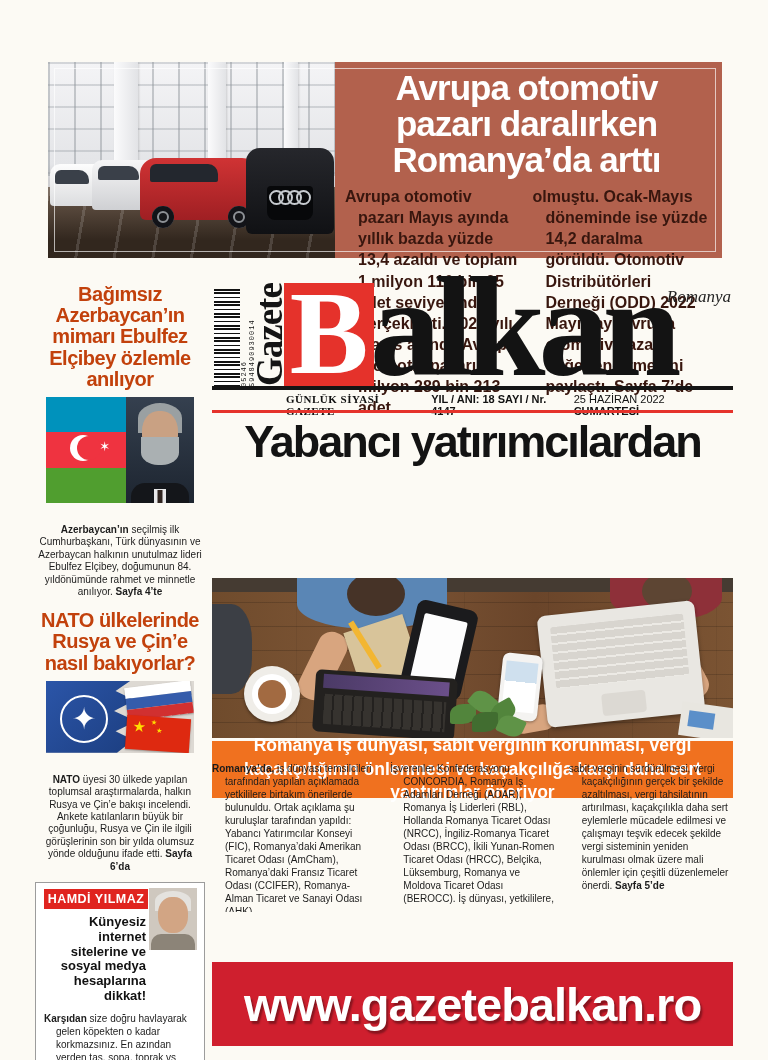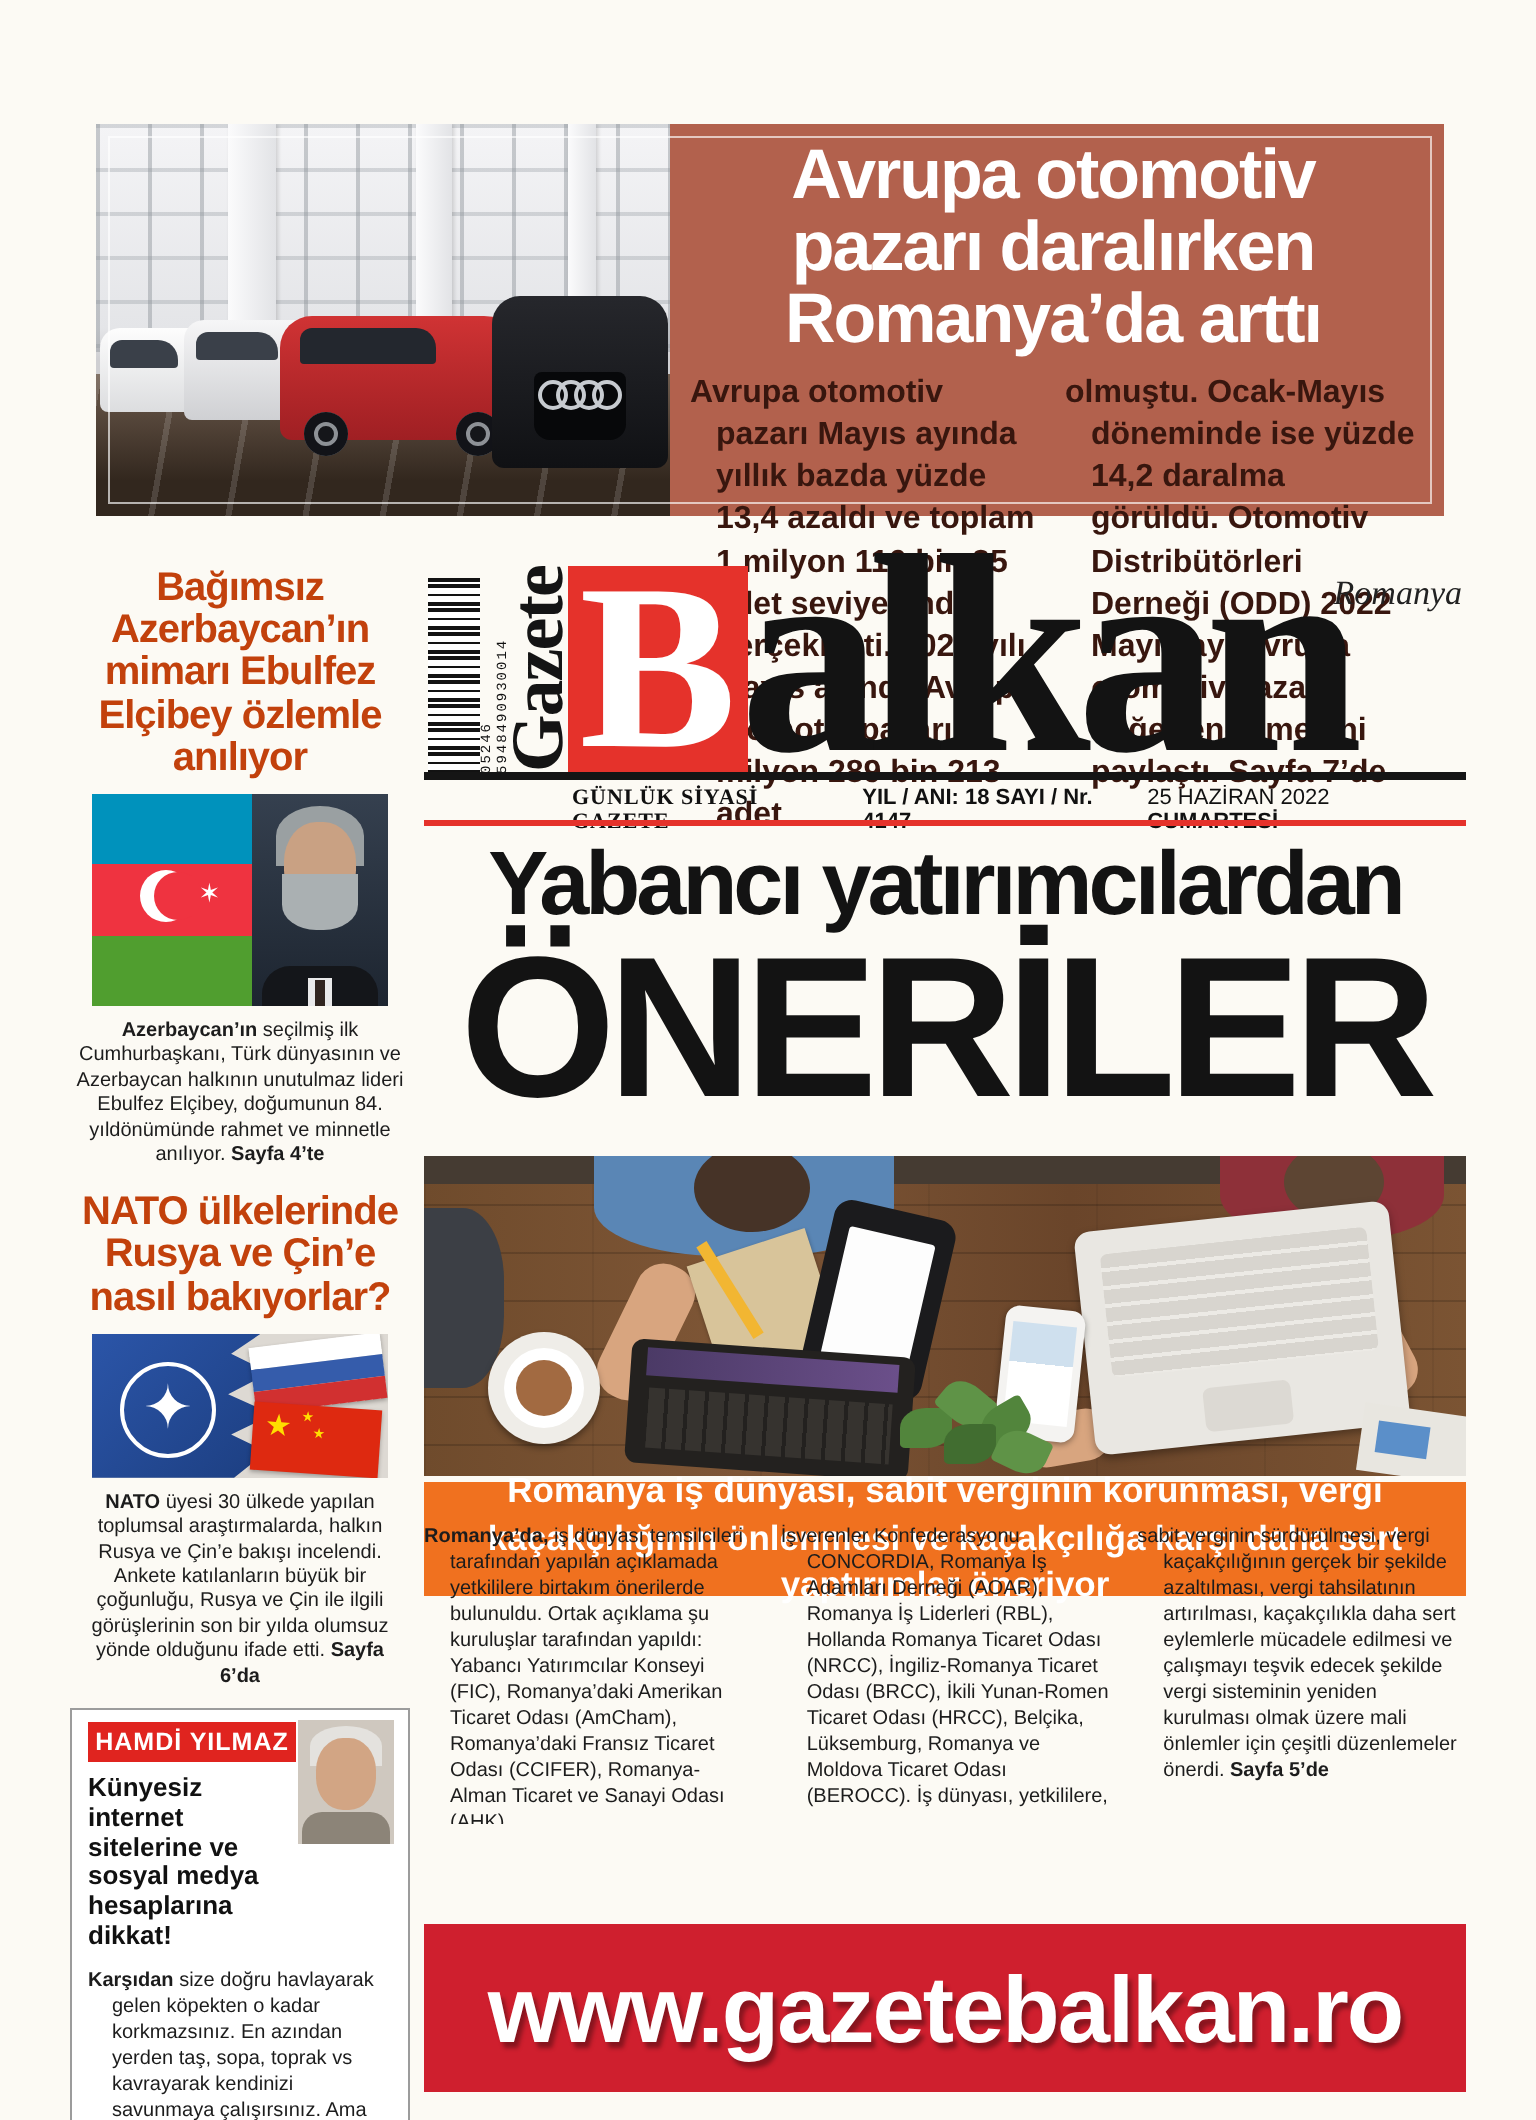--- a/index.html
+++ b/index.html
@@ -55,39 +55,39 @@
   .az-crescent{position:absolute;left:26%;top:36%;width:26px;height:26px;background:#fff;border-radius:50%;}
   .az-crescent:after{content:"";position:absolute;left:7px;top:1px;width:24px;height:24px;background:#ef3340;border-radius:50%;}
   .az-star{position:absolute;left:58%;top:40%;color:#fff;font-size:13px;}
   .az-man{position:absolute;right:0;top:0;width:46%;height:100%;background:linear-gradient(180deg,#35404f,#1d2530);}
   .az-hair{position:absolute;left:50%;transform:translateX(-50%);top:6px;width:44px;height:30px;background:#9aa0a2;border-radius:50% 50% 0 0;}
   .az-face{position:absolute;left:50%;transform:translateX(-50%);top:14px;width:36px;height:44px;background:#c9a183;border-radius:45%;}
   .az-beard{position:absolute;left:50%;transform:translateX(-50%);top:40px;width:38px;height:28px;background:#aab0b2;border-radius:0 0 45% 45%;}
   .az-suit{position:absolute;left:50%;transform:translateX(-50%);bottom:0;width:58px;height:20px;background:#14161a;border-radius:14px 14px 0 0;}
   .az-shirt{position:absolute;left:50%;transform:translateX(-50%);bottom:0;width:12px;height:14px;background:#e9e9ea;}
   .az-tie{position:absolute;left:50%;transform:translateX(-50%);bottom:0;width:5px;height:13px;background:#30241f;}
-  .sb-caption{margin:7px 2px 0;font-size:10px;line-height:1.24;color:#1c1c1c;text-align:center;}
+  .sb-caption{margin:21px 2px 0;font-size:10px;line-height:1.24;color:#1c1c1c;text-align:center;}
   .img-nato{height:72px;background:#ddd9d3;margin-top:7px;}
   .nato-left{position:absolute;left:0;top:0;width:100%;height:100%;background:linear-gradient(135deg,#2b55a8,#173672);clip-path:polygon(0 0,57% 0,47% 14%,60% 27%,46% 42%,61% 56%,47% 70%,59% 82%,48% 100%,0 100%);}
   .nato-star{position:absolute;left:14px;top:14px;width:44px;height:44px;border:2px solid #fff;border-radius:50%;display:flex;align-items:center;justify-content:center;color:#fff;font-size:30px;line-height:1;}
   .ru-flag{position:absolute;right:2px;top:3px;width:66px;height:33px;transform:rotate(-7deg);box-shadow:0 1px 2px rgba(0,0,0,.3);}
   .ru-s{width:100%;height:33.4%;}
   .cn-flag{position:absolute;right:4px;bottom:2px;width:64px;height:34px;background:#de2910;transform:rotate(4deg);box-shadow:0 1px 2px rgba(0,0,0,.3);color:#ffde00;}
   .cn-star{position:absolute;left:6px;top:2px;font-size:15px;}
   .cn-star-s{position:absolute;left:24px;top:2px;font-size:7px;}
   .cn-star-s2{position:absolute;left:30px;top:10px;font-size:7px;}
 
   
   .columnist{margin-top:9px;border:1px solid #9c9c9c;background:#fff;padding:6px 8px 8px;position:relative;min-height:222px;}
   .col-name{background:#e0241f;color:#fff;font-weight:bold;font-size:12.5px;letter-spacing:.5px;text-align:center;padding:3px 2px;width:100px;}
   .col-photo{position:absolute;right:7px;top:5px;width:48px;height:62px;background:#cfc8bf;overflow:hidden;}
   .cp-hair{position:absolute;left:50%;transform:translateX(-50%);top:3px;width:36px;height:20px;background:#e4e2de;border-radius:50% 50% 0 0;}
   .cp-face{position:absolute;left:50%;transform:translateX(-50%);top:9px;width:30px;height:36px;background:#d2a584;border-radius:45%;}
   .cp-body{position:absolute;left:50%;transform:translateX(-50%);bottom:0;width:44px;height:16px;background:#8c8478;border-radius:10px 10px 0 0;}
-  .col-title{margin:6px 0 0;width:102px;font-size:13px;line-height:1.14;font-weight:bold;text-align:left;color:#111;}
+  .col-title{margin:6px 0 0;width:102px;font-size:13px;line-height:1.14;font-weight:bold;text-align:right;color:#111;}
   .col-body{margin:8px 0 0;font-size:10px;line-height:1.3;color:#1c1c1c;padding-left:12px;text-indent:-12px;}
 
   
   .kicker{position:absolute;left:212px;top:416px;width:521px;margin:0;font-size:45px;letter-spacing:-2px;font-weight:bold;color:#131313;text-align:center;white-space:nowrap;}
   .big-headline{position:absolute;left:212px;top:462px;width:521px;margin:0;font-size:100px;letter-spacing:-4px;font-weight:bold;color:#131313;text-align:center;line-height:1.05;white-space:nowrap;}
 
   .main-photo{position:absolute;left:212px;top:578px;width:521px;height:160px;overflow:hidden;background:repeating-linear-gradient(180deg,rgba(0,0,0,.16) 0 1px,transparent 1px 24px),repeating-linear-gradient(90deg,rgba(0,0,0,.06) 0 1px,transparent 1px 84px),linear-gradient(90deg,#6f4b2c,#7e5636 30%,#6a452a 62%,#7b5433);}
   .mp-topshadow{position:absolute;left:0;top:0;width:100%;height:14px;background:#453b32;}
   .skin{background:#d8a57f;border-radius:14px;}
   .mp-person-blue{position:absolute;left:85px;top:-8px;width:150px;height:58px;background:#5a86b5;border-radius:0 0 42% 42%;}
@@ -238,21 +238,20 @@
         <div class="cp-hair"></div>
         <div class="cp-face"></div>
         <div class="cp-body"></div>
       </div>
       <h3 class="col-title">Künyesiz internet sitelerine ve sosyal medya hesaplarına dikkat!</h3>
       <p class="col-body"><b>Karşıdan</b><span> size doğru havlayarak gelen köpekten o kadar korkmazsınız. En azından yerden taş, sopa, toprak vs kavrayarak kendinizi savunmaya çalışırsınız. Ama sessiz sedasız size doğru yaklaşan ve tam yanınızdan geçerken “hart” diye bacağınızdan kavrayan köpekler de var. İnsanları etkileme, hadi istihbarat savaşları diyelim üç doğruyu bir yanlışla harmanlayarak yapılıyor. </span></p>
     </section>
   </aside>
 
   <h2 class="kicker">Yabancı yatırımcılardan</h2>
-  <h1 class="big-headline">ÖNERİLER</h1>
 
   <div class="main-photo">
     <div class="mp-topshadow"></div>
     <div class="mp-person-blue"></div>
     <div class="mp-hair-blue"></div>
     <div class="mp-person-red"></div>
     <div class="mp-hair-red"></div>
     <div class="mp-person-gray"></div>
     <div class="mp-arm1 skin"></div>
     <div class="mp-arm2 skin"></div>

